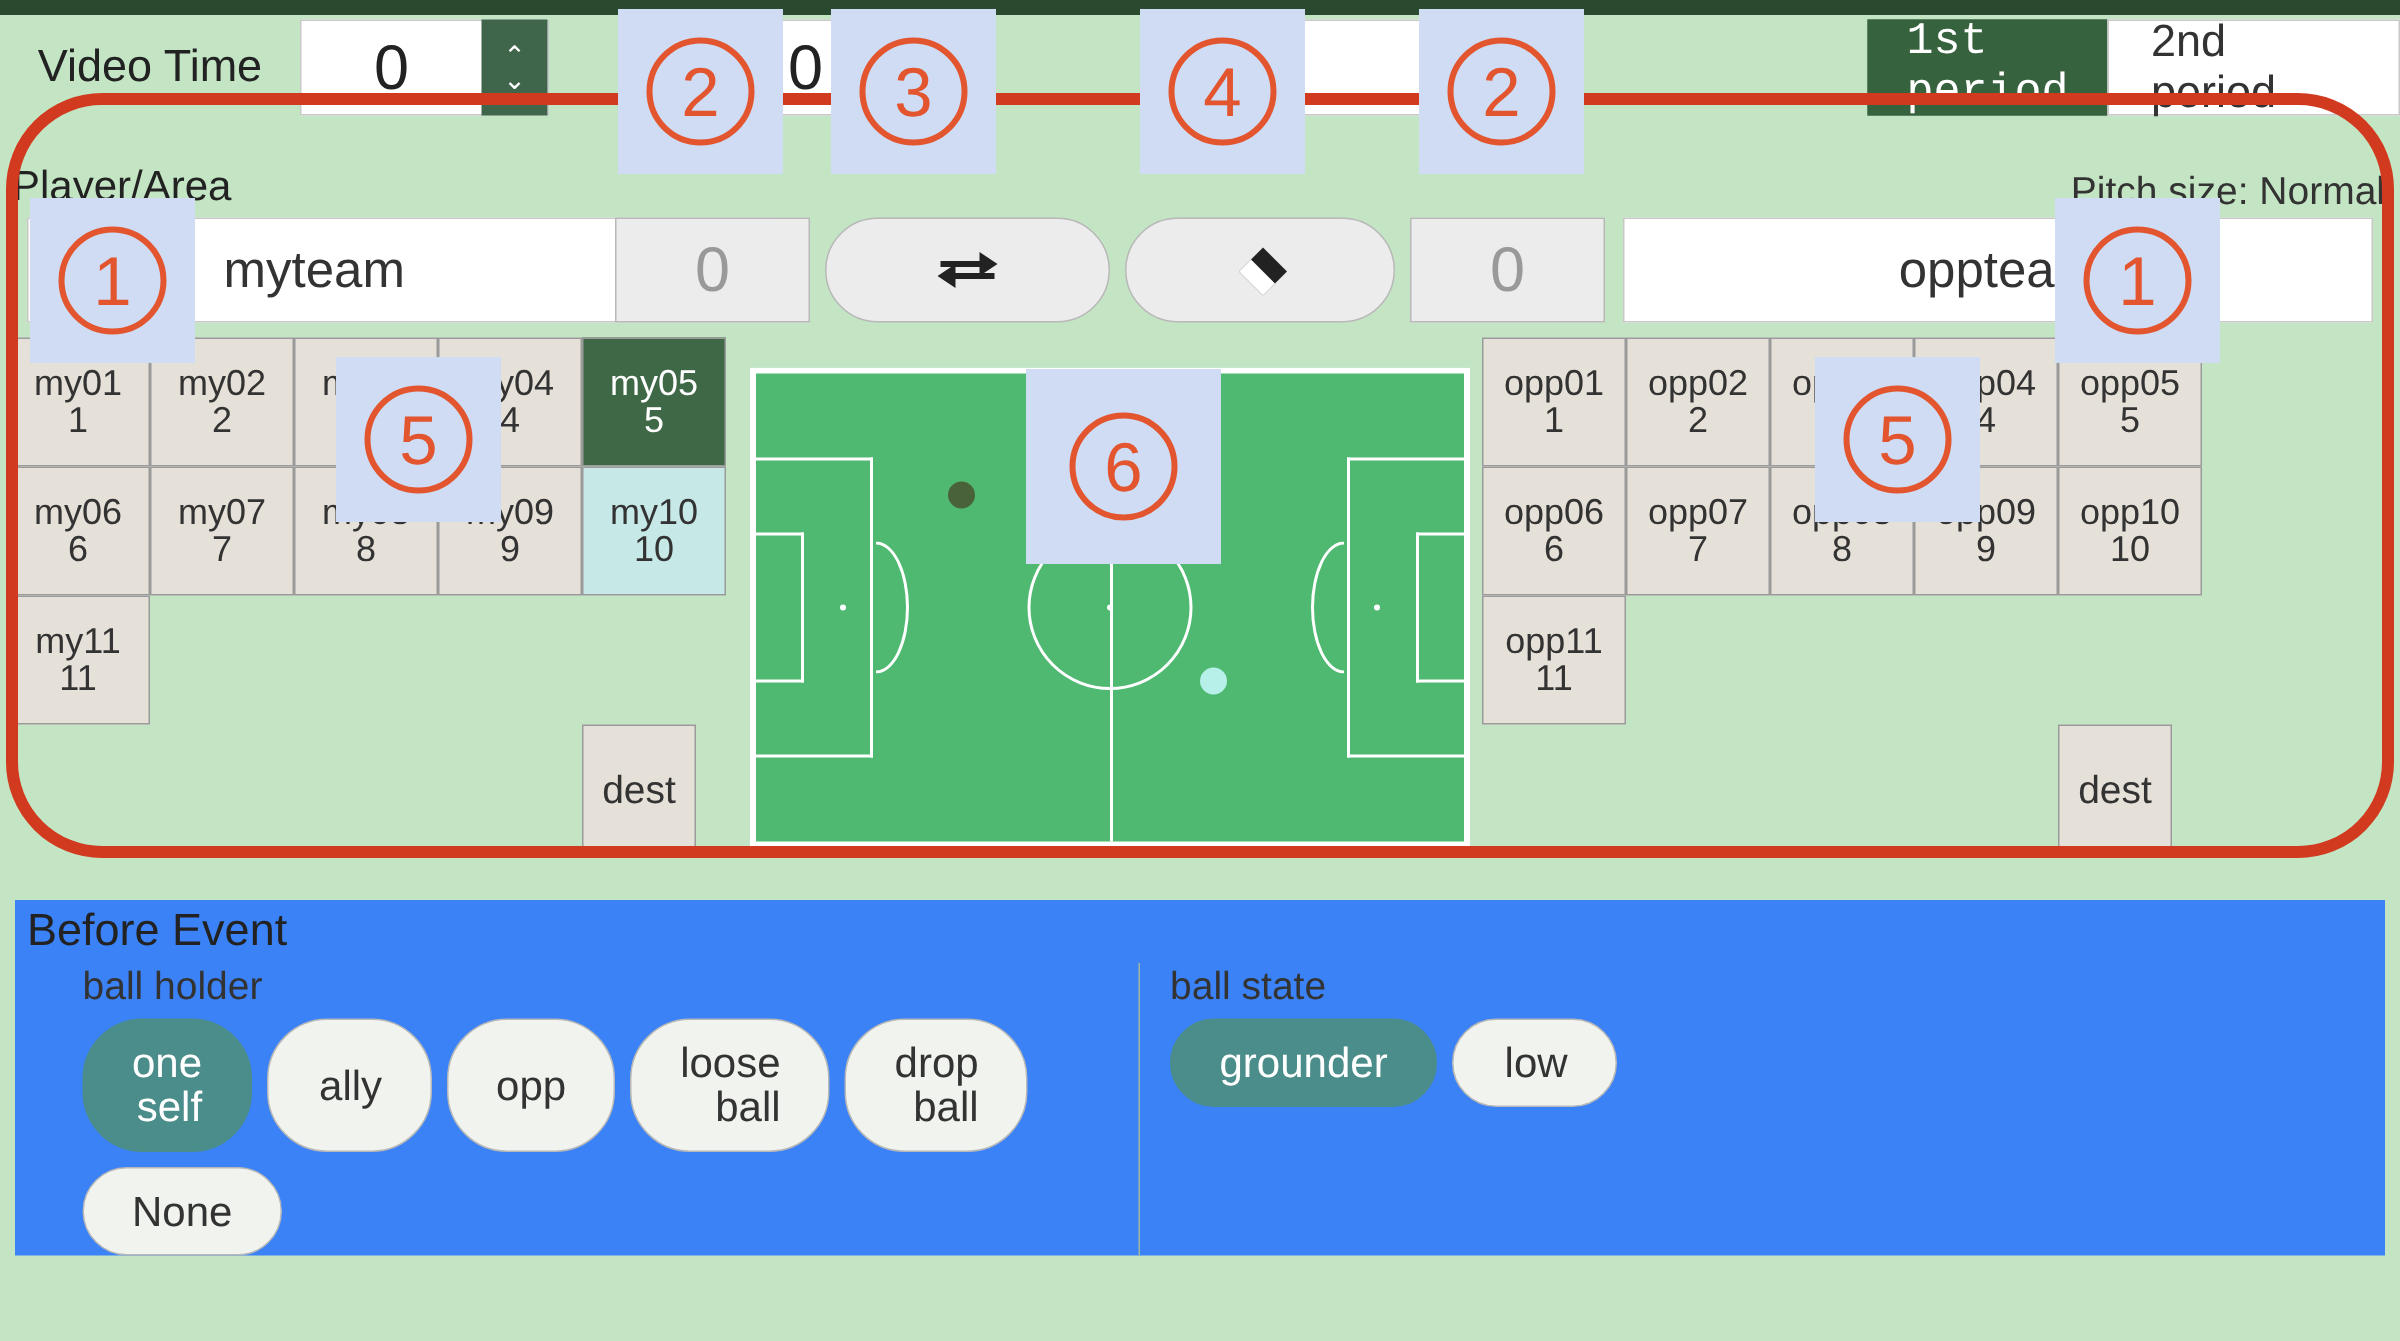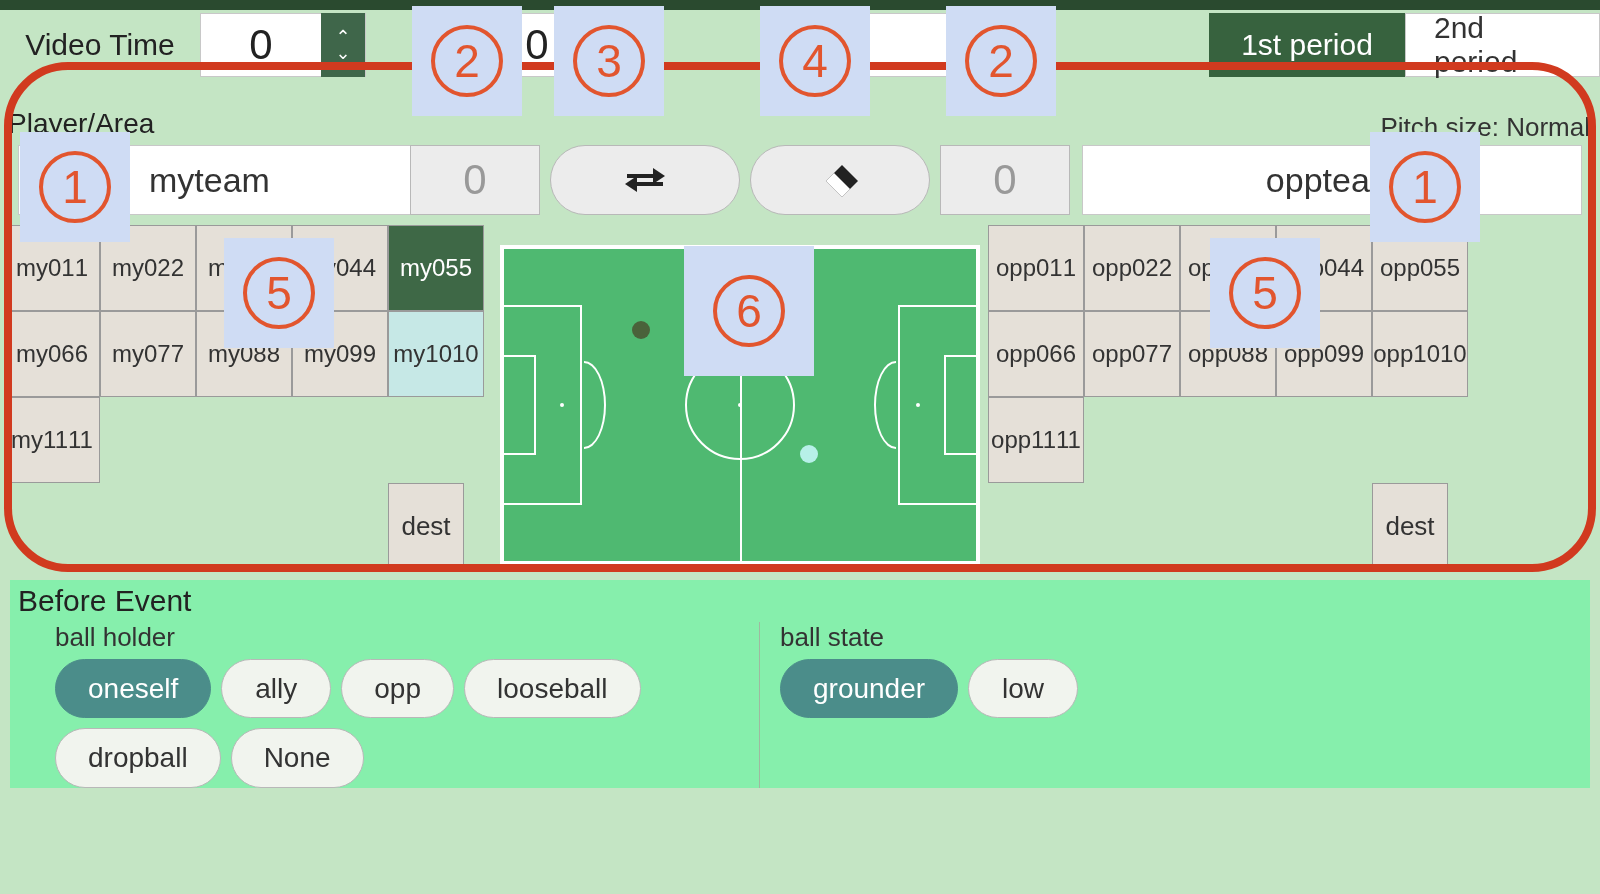--- a/index.html
+++ b/index.html
@@ -131,21 +131,21 @@
     display:grid;
     grid-template-columns: repeat(5, 96px);
     grid-auto-rows: 86px;
   }
   .pgrid.left { left:4px; }
   .pgrid.right { left:988px; }
   .pcell {
     border:1px solid #9a9a9a;
     background:#e5e0d8;
     display:flex;
-    flex-direction:row;
+    flex-direction:column;
     align-items:center;
     justify-content:center;
     font-size:24px;
     line-height:1.05;
     color:#333;
   }
   .pcell.darksel { background:#3e6846; color:#fff; }
   .pcell.lightsel { background:#c6e8e6; }
   .dest-cell {
     position:absolute;
@@ -206,43 +206,43 @@
     border-radius:50%;
     display:flex;
     align-items:center;
     justify-content:center;
     font-size:46px;
   }
   
   .be-section {
     position:absolute;
     left:10px; right:10px;
-    top:580px;
-    background:#86efac;
+    top:600px;
+    background:#3b82f6;
   }
   .be-title { font-size:30px; color:#222; padding:4px 8px; }
   .be-cols { display:flex; }
   .be-col { padding:0 8px; }
   .be-col.left { width:750px; border-right:1px solid #a0b8a0;padding-left:45px; }
   .be-col.right { flex:1; padding-left:20px; }
   .sub-label { font-size:26px; color:#333; margin-bottom:6px; }
   .pill-row { display:flex; flex-wrap:wrap; gap:10px; }
   .pill {
     background:#f1f4ee;
     border:1px solid #b8b8b8;
     border-radius:40px;
     padding:14px 32px;
     font-size:28px;
     color:#333;
     text-align:center;
     line-height:1.05;
     min-width:110px;
     display:flex;
-    flex-direction:row;
-    align-items:center;
+    flex-direction:column;
+    align-items:flex-end;
     justify-content:center;
   }
   .pill.sel { background:#4b8d8a; color:#fff; border-color:#4b8d8a; }
 </style>
 </head>
 <body>
 
 <div class="topbar-strip"></div>
 
 <div class="top-row">
@@ -259,21 +259,21 @@
   </div>
   <div style="flex:0 0 260px"></div>
   <div class="num-input-box" style="margin-right:10px;">
     <div class="val" style="visibility:hidden;">0</div>
     <div class="spinner">
       <div class="up">⌃</div>
       <div class="down">⌄</div>
     </div>
   </div>
   <div style="flex:1"></div>
-  <div class="period-btn active" style="width:196px;">1st period</div>
+  <div class="period-btn active" style="width:160px;font-family:Liberation Mono, monospace;">1st period</div>
   <div class="period-btn" style="width:195px;">2nd period</div>
 </div>
 
 <div class="section-label" style="left:8px; top:108px;">Player/Area</div>
 <div class="pitch-size">Pitch size: Normal</div>
 
 <div class="team-bar left">
   <span>myteam</span>
 </div>
 <div class="team-bar right">

